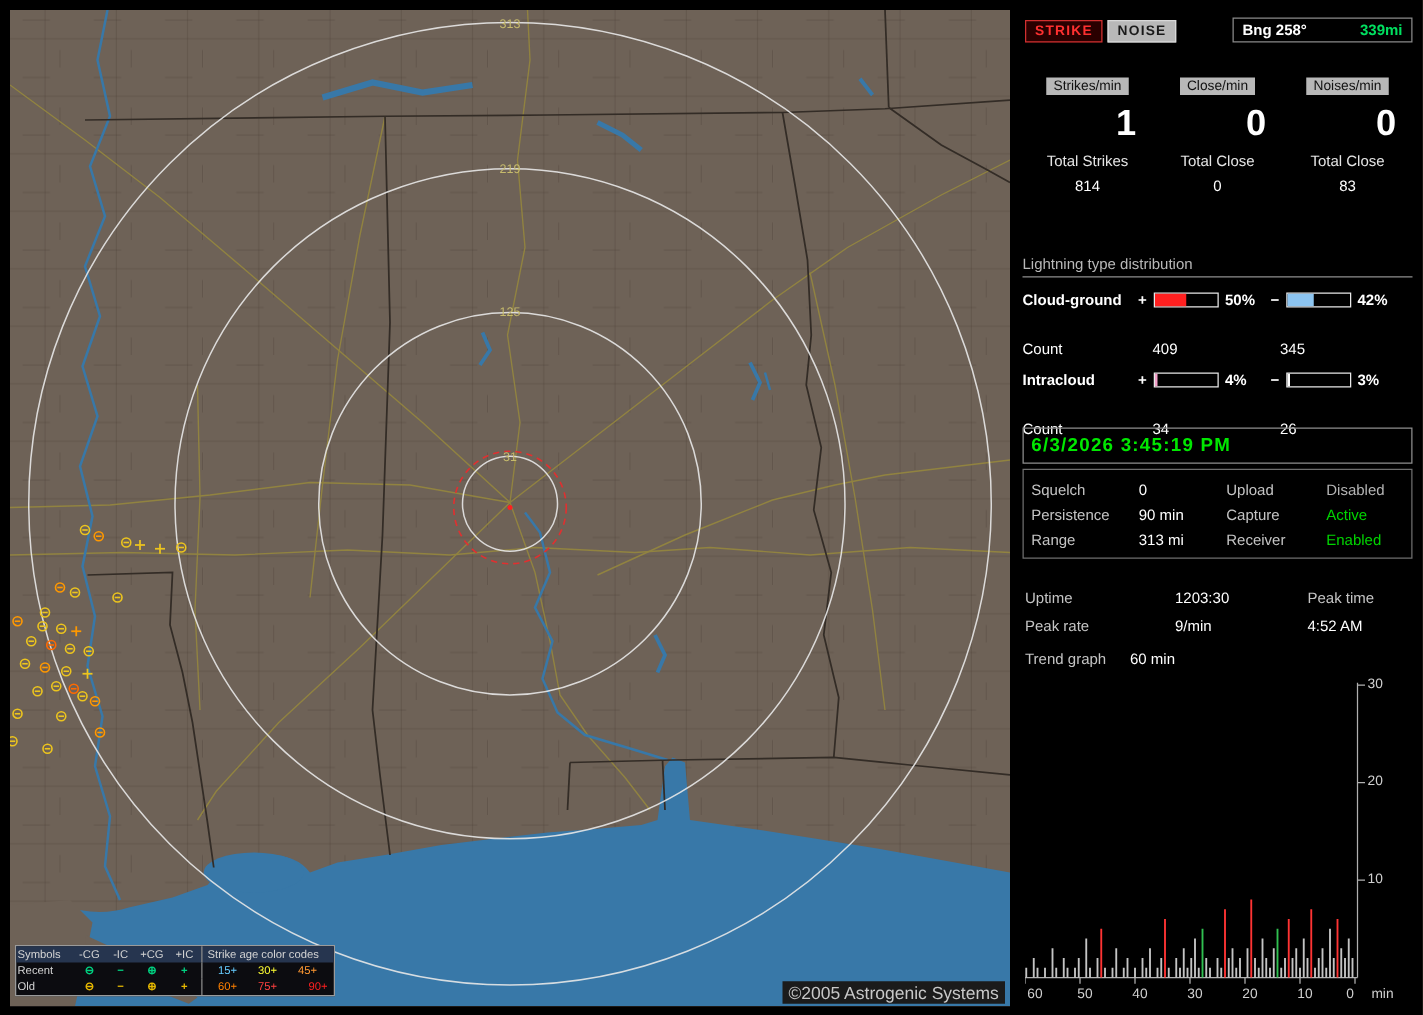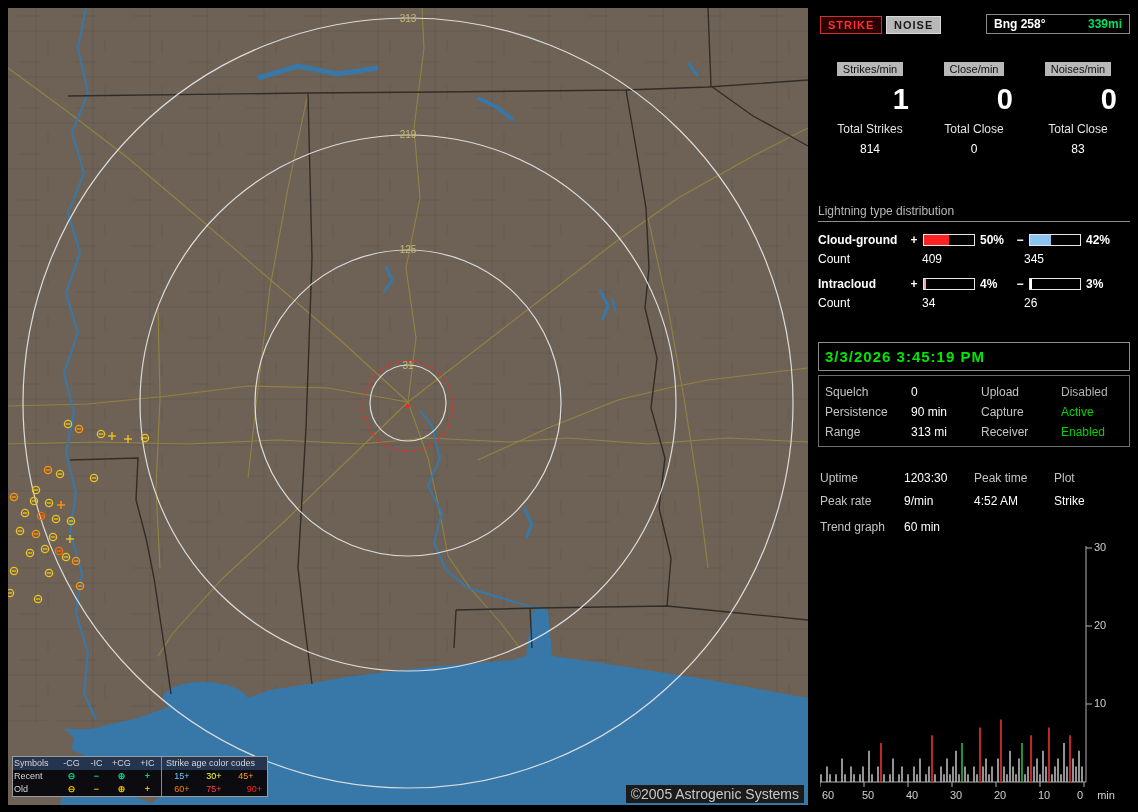--- a/index.html
+++ b/index.html
@@ -30,28 +30,28 @@
   .stat-col .tlabel{text-align:center;color:#e4e4e4;margin-top:4px;}
   .stat-col .tval{text-align:center;margin-top:6px;}
   .dist{position:absolute;top:196px;left:0;width:312px;}
   .dist-head{color:#b8b8b8;padding-bottom:3px;border-bottom:1px solid #8e8e8e;}
   .dist-row{display:flex;align-items:center;margin-top:11px;}
   .dname{width:90px;font-weight:bold;}
   .sign{width:12px;text-align:center;font-weight:bold;}
   .bar{width:50px;height:10px;border:1px solid #e8e8e8;margin:0 3px;position:relative;background:#000;}
   .bar .fill{position:absolute;left:0;top:0;bottom:0;width:0;}
   .pct{width:34px;font-weight:bold;padding-left:2px;}
-  .count-row{display:grid;grid-template-columns:104px 102px 1fr;margin-top:5px;}
+  .count-row{display:grid;grid-template-columns:104px 102px 1fr;margin-top:25px;}
   .count-row .cv{font-weight:normal;}
   .tsbox{position:absolute;top:334px;left:0;width:298px;border:1px solid #8e8e8e;padding:5px 6px;color:#00e800;font-weight:bold;font-size:15px;letter-spacing:1px;}
   .statusbox{position:absolute;top:367px;left:0;width:298px;border:1px solid #6e6e6e;padding:6px 6px 4px 6px;}
   .srow{display:grid;grid-template-columns:86px 70px 80px 1fr;height:20px;align-items:center;}
   .lab{color:#c4c4c4;}
   .info{position:absolute;top:458px;left:2px;width:310px;}
-  .irow{display:grid;grid-template-columns:84px 70px 80px 1fr;height:23px;align-items:center;}
+  .irow{display:grid;grid-template-columns:84px 70px 80px 1fr;height:23px;align-items:center;gap:36px;}
   .trendlabel{position:absolute;top:512px;left:2px;width:310px;display:grid;grid-template-columns:84px 1fr;}
   .trendplot{position:absolute;top:538px;left:2px;}
   .ylab{position:absolute;left:276px;width:24px;font-size:11px;color:#d0d0d0;}
   .xlab{position:absolute;top:781px;width:20px;text-align:center;font-size:11px;color:#d0d0d0;}
 </style>
 </head>
 <body>
 
 <div class="map-area">
   <svg id="mapsvg" width="800" height="797" viewBox="0 0 800 797">
@@ -292,21 +292,21 @@
         </span>
       <span class="pct">3%</span>
     </div>
     <div class="count-row">
       <span>Count</span>
       <span class="cv">34</span>
       <span class="cv">26</span>
     </div>
   </div>
 
-  <div class="tsbox">3/3/2026 3:45:19 PM</div>
+  <div class="tsbox">6/3/2026 3:45:19 PM</div>
 
   <div class="statusbox">
     <div class="srow">
       <span class="lab">Squelch</span>
       <span>0</span>
       <span class="lab">Upload</span>
       <span class="v2" style="color: rgb(180, 180, 180);">Disabled</span>
     </div>
     <div class="srow">
       <span class="lab">Persistence</span>

